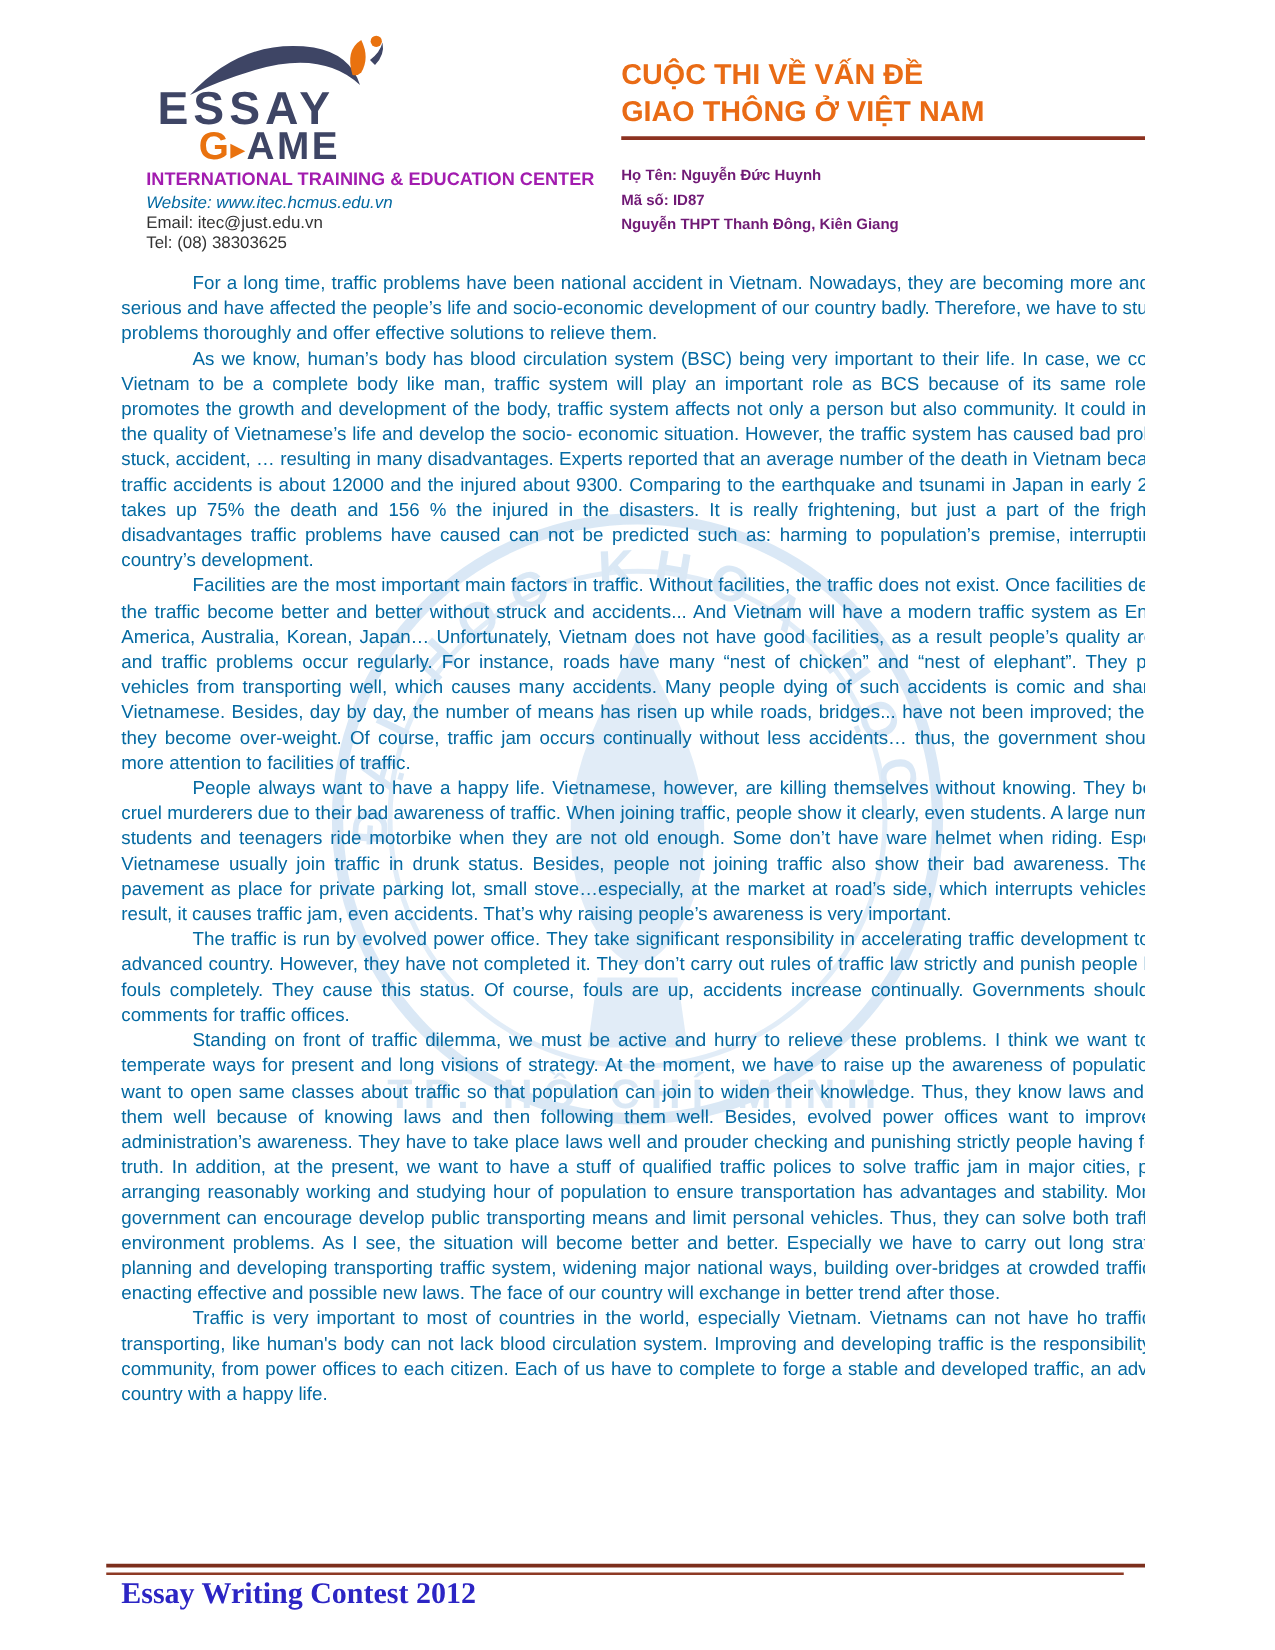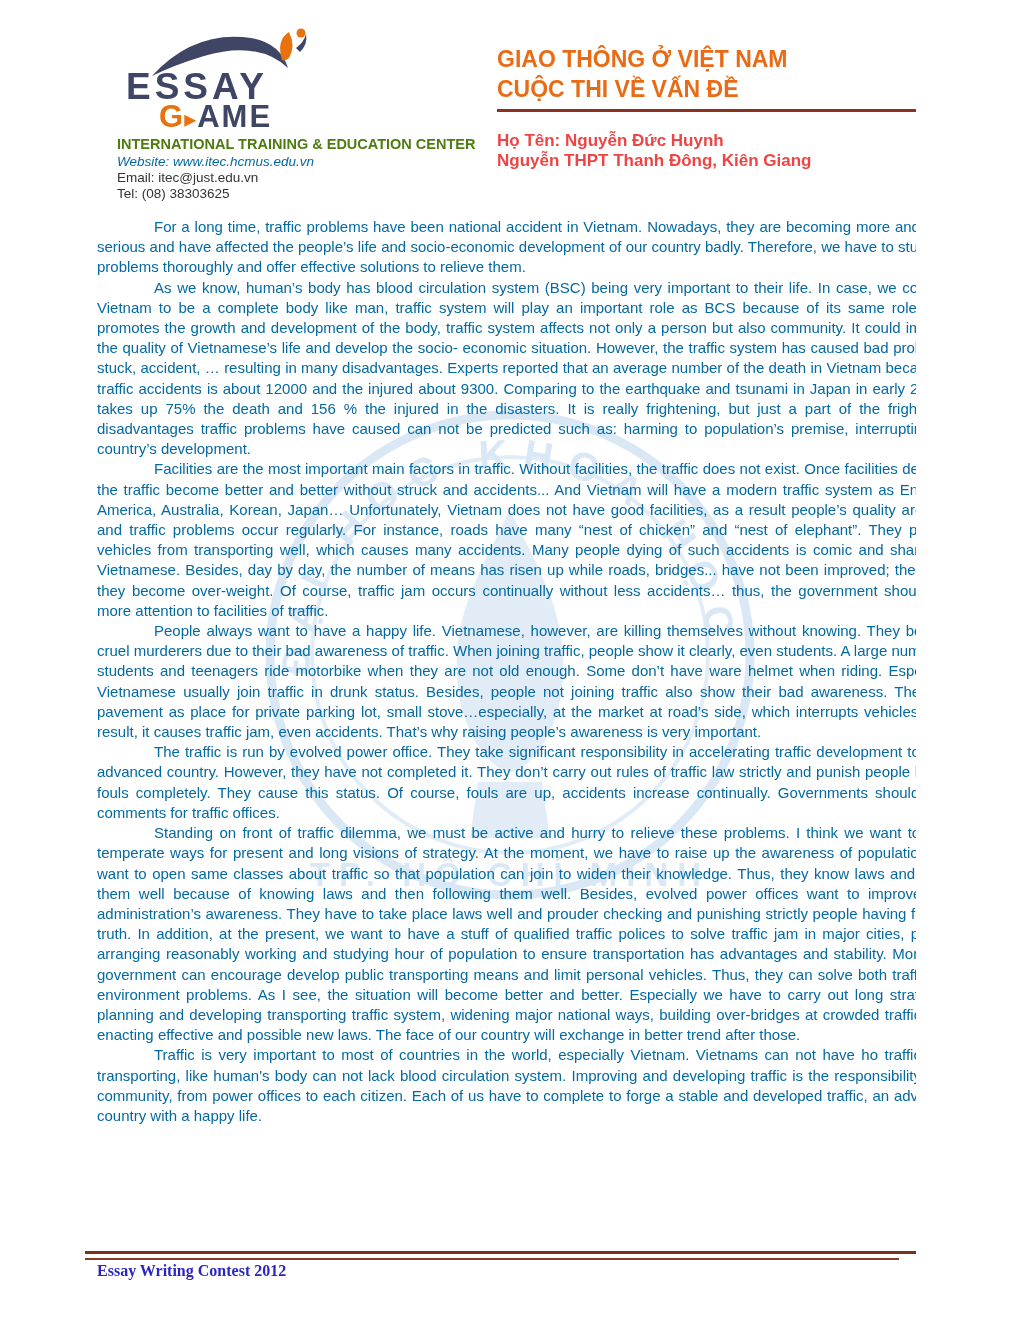--- a/index.html
+++ b/index.html
@@ -10,44 +10,44 @@
 
   
   .logo-swoosh { position:absolute; left:146px; top:26px; }
   .logo-essay  { position:absolute; left:126px; top:68px; font-size:37px; font-weight:700;
                  color:#3e4565; letter-spacing:4px; line-height:1; }
   .logo-game   { position:absolute; left:159px; top:101px; font-size:31px; font-weight:700;
                  color:#3e4565; letter-spacing:2px; line-height:1; }
   .logo-game .g   { color:#e9720f; }
   .logo-game .nib { color:#e9720f; font-size:24px; margin:0 -1px; }
 
-  .org-name    { position:absolute; left:117px; top:136px; font-size:14.5px; font-weight:700; color:#4d7c0f;text-align:center; }
+  .org-name    { position:absolute; left:117px; top:136px; font-size:14.5px; font-weight:700; color:#a21caf;text-align:center; }
   .org-website { position:absolute; left:117px; top:154px; font-size:13.5px; font-style:italic; color:#0369a1; }
   .org-email   { position:absolute; left:117px; top:170px; font-size:13.5px; color:#333333; }
   .org-tel     { position:absolute; left:117px; top:186px; font-size:13.5px; color:#333333; }
 
   .contest-title { position:absolute; left:497px; top:44px; font-size:23px; font-weight:700;
                    color:#e96b15; line-height:30px; white-space:nowrap; }
   .title-rule  { position:absolute; left:497px; top:109px; width:445px; height:3px; background:#8c3220; }
-  .entrant     { position:absolute; left:497px; top:131px; font-size:17px; font-weight:700;
-                 color:#ef4444; line-height:19.5px; white-space:nowrap; }
+  .entrant     { position:absolute; left:497px; top:131px; font-size:12px; font-weight:700;
+                 color:#701a75; line-height:19.5px; white-space:nowrap; }
 
   
   .essay { position:absolute; left:97px; top:217px; width:862px; z-index:2;
            font-size:15px; line-height:20.2px; text-align:justify; color:#0369a1; }
   .essay p { margin:0; text-indent:57px; }
 
   
   .watermark { position:absolute; left:245px; top:390px; width:530px; height:530px; z-index:1; }
 
   
   .footer-rule-1 { position:absolute; left:85px; top:1251px; width:922px; height:3px; background:#7c2f1d; }
   .footer-rule-2 { position:absolute; left:85px; top:1258px; width:814px; height:2px; background:#8d3a25; }
   .footer-text   { position:absolute; left:97px; top:1262px; font-family:"Liberation Serif","DejaVu Serif",serif;
-                   font-size:16px; font-weight:700; color:#2c25c4; }
+                   font-size:24px; font-weight:700; color:#2c25c4; }
 </style>
 </head>
 <body>
 
 <div class="page">
 
   <svg class="logo-swoosh" width="170" height="56" viewBox="0 0 170 56">
     <path d="M6 50 Q 48 4 105 12 Q 134 17 142 42 Q 112 14 58 30 Q 28 39 6 50 Z" fill="#3e4565"></path>
     <path d="M136 34 Q 130 14 143 6 Q 150 20 143 32 Q 140 35 136 34 Z" fill="#e9720f"></path>
     <circle cx="155" cy="7" r="4.5" fill="#e9720f"></circle>
@@ -55,26 +55,27 @@
   </svg>
   <div class="logo-essay">ESSAY</div>
   <div class="logo-game"><span class="g">G</span><span class="nib">▸</span><span>AME</span></div>
 
   <div class="org-name">INTERNATIONAL TRAINING &amp; EDUCATION CENTER</div>
   <div class="org-website">Website: www.itec.hcmus.edu.vn</div>
   <div class="org-email">Email:  itec@just.edu.vn</div>
   <div class="org-tel">Tel: (08) 38303625</div>
 
   <div class="contest-title">
+    <div>CUỘC THI VỀ VẤN ĐỀ</div>
     <div>GIAO THÔNG Ở VIỆT NAM</div>
-    <div>CUỘC THI VỀ VẤN ĐỀ</div>
   </div>
   <div class="title-rule"></div>
   <div class="entrant">
     <div>Họ Tên: Nguyễn Đức Huynh</div>
+    <div>Mã số: ID87</div>
     <div>Nguyễn THPT Thanh Đông, Kiên Giang</div>
   </div>
 
   <svg class="watermark" width="530" height="530" viewBox="0 0 530 530">
     <g opacity="0.55">
       <circle cx="265" cy="265" r="240" fill="none" stroke="#bcd6ee" stroke-width="9"></circle>
       <circle cx="265" cy="265" r="198" fill="none" stroke="#c9def2" stroke-width="4"></circle>
       <path d="M265 120 C 232 188 205 230 213 298 C 219 350 250 382 265 382 C 280 382 311 350 317 298 C 325 230 298 188 265 120 Z" fill="#c9def2"></path>
       <path d="M233 392 L 297 392 L 305 448 L 225 448 Z" fill="#c9def2"></path>
       <path id="wm-arc-top" d="M 72 330 A 200 200 0 1 1 458 330" fill="none"></path>

